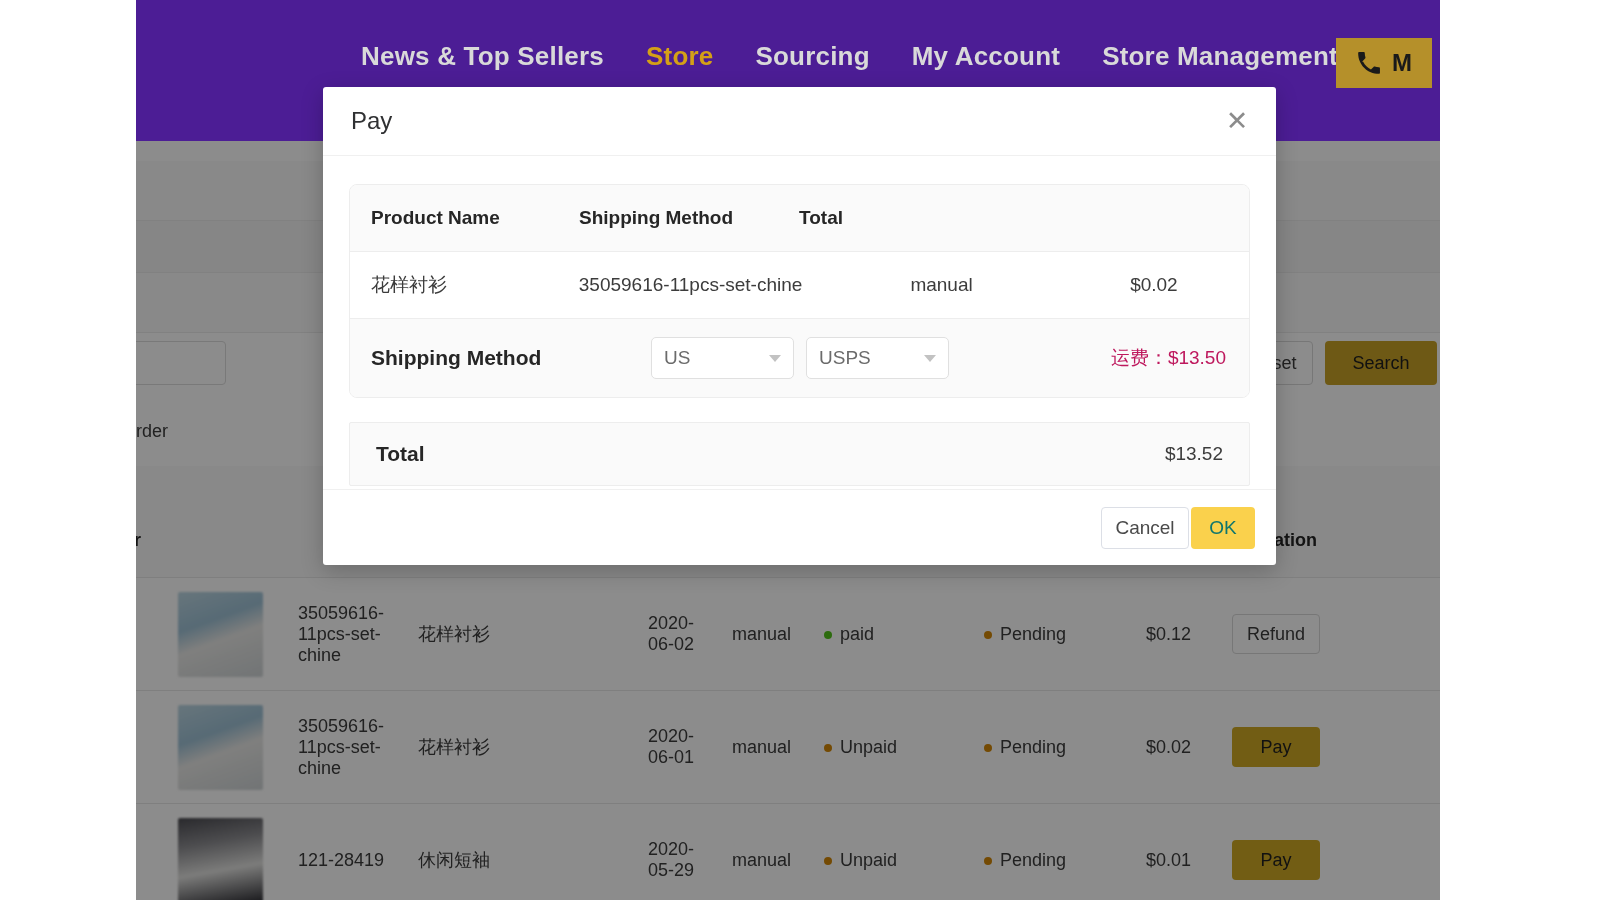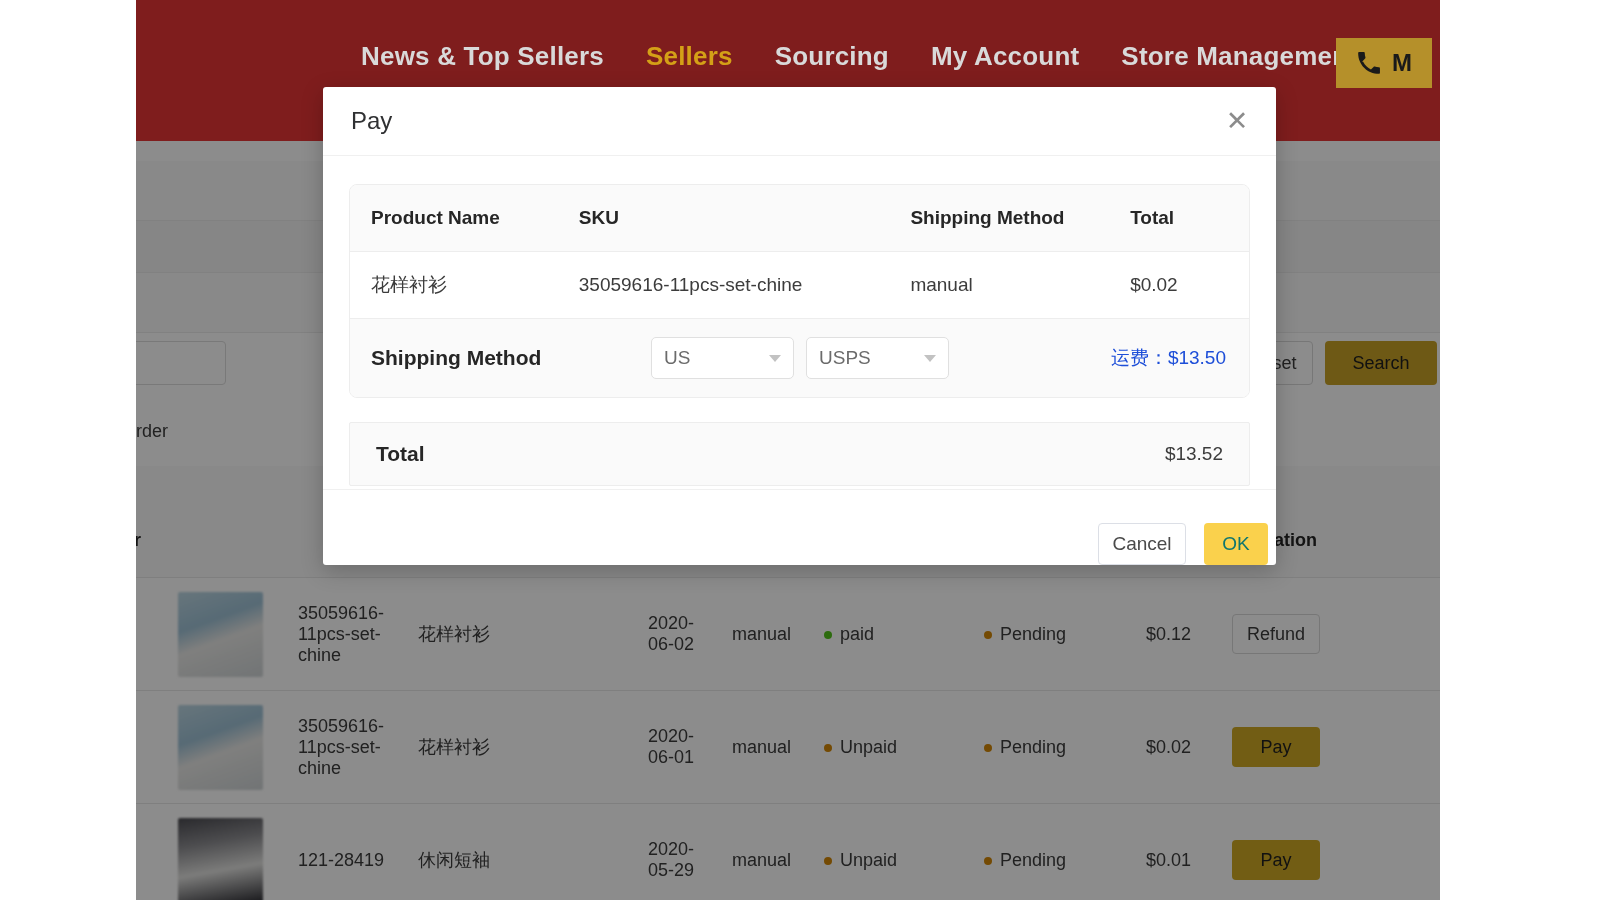--- a/index.html
+++ b/index.html
@@ -17,21 +17,21 @@
     width: 1304px; height: 900px;
     overflow: hidden;
     background: #ffffff;
   }
 
   
   #topnav {
     position: absolute;
     left: 0; top: 0;
     width: 1304px; height: 141px;
-    background: #7f1d1d;
+    background: #4c1d95;
     padding-left: 44px;
   }
   #nav-items {
     position: absolute;
     left: 225px; top: 41px;
     display: flex;
     align-items: center;
     gap: 42px;
     white-space: nowrap;
   }
@@ -267,21 +267,21 @@
   .sel .chev {
     width: 0; height: 0;
     border-left: 6px solid transparent;
     border-right: 6px solid transparent;
     border-top: 7px solid #c2c2c2;
   }
   .ship-fee {
     margin-left: auto;
     padding-right: 23px;
     font-size: 19px;
-    color: #1d4ed8;
+    color: #be185d;
     white-space: nowrap;
   }
 
   #total-box {
     margin-top: 24px;
     height: 64px;
     background: #fafafa;
     border: 1px solid #ededed;
     border-radius: 2px;
     display: flex;
@@ -290,24 +290,24 @@
   #total-label { padding-left: 26px; font-size: 21px; font-weight: bold; color: #262626; }
   #total-value { margin-left: auto; padding-right: 26px; font-size: 19px; color: #3c3c3c; }
 
   #modal-footer {
     position: absolute;
     left: 0; bottom: 0;
     width: 100%;
     height: 76px;
     border-top: 1px solid #f0f0f0;
     display: flex;
-    align-items: flex-end;
+    align-items: center;
     justify-content: flex-end;
-    padding-right: 8px;
-    gap: 18px;
+    padding-right: 21px;
+    gap: 2px;
   }
   #cancel-btn {
     width: 88px; height: 42px;
     border: 1px solid #dcdfe6;
     border-radius: 4px;
     background: #fff;
     color: #4a4a4a;
     font-size: 19px;
     cursor: pointer;
     font-family: inherit;
@@ -324,21 +324,21 @@
   }
 </style>
 </head>
 <body>
 
 <div id="page">
 
   <div id="topnav">
     <div id="nav-items">
       <span class="nav-link">News &amp; Top Sellers</span>
-      <span class="nav-link active">Sellers</span>
+      <span class="nav-link active">Store</span>
       <span class="nav-link">Sourcing</span>
       <span class="nav-link">My Account</span>
       <span class="nav-link">Store Management</span>
     </div>
     <div id="contact-btn">
       <svg viewBox="0 0 24 24" fill="currentColor">
         <path d="M6.6 10.8c1.6 3.1 4.1 5.6 7.2 7.2l2.4-2.4c.3-.3.7-.4 1.1-.3 1.2.4 2.5.6 3.8.6.6 0 1 .4 1 1V21c0 .6-.4 1-1 1C10.6 22 2 13.4 2 2.9c0-.6.4-1 1-1h4.1c.6 0 1 .4 1 1 0 1.3.2 2.6.6 3.8.1.4 0 .8-.3 1.1l-2.8 3z"></path>
       </svg>
       <span>M</span>
     </div>
@@ -445,21 +445,20 @@
       <div id="modal-title">Pay</div>
       <button id="modal-close">✕</button>
     </div>
 
     <div id="modal-body">
 
       <div class="mtable">
 
         <div class="mrow header">
           <div class="mcell m-prod">Product Name</div>
-          <div class="mcell m-sku">SKU</div>
           <div class="mcell m-ship">Shipping Method</div>
           <div class="mcell m-tot">Total</div>
         </div>
 
         <div class="mrow item">
           <div class="mcell m-prod">花样衬衫</div>
           <div class="mcell m-sku">35059616-11pcs-set-chine</div>
           <div class="mcell m-ship">manual</div>
           <div class="mcell m-tot">$0.02</div>
         </div>

